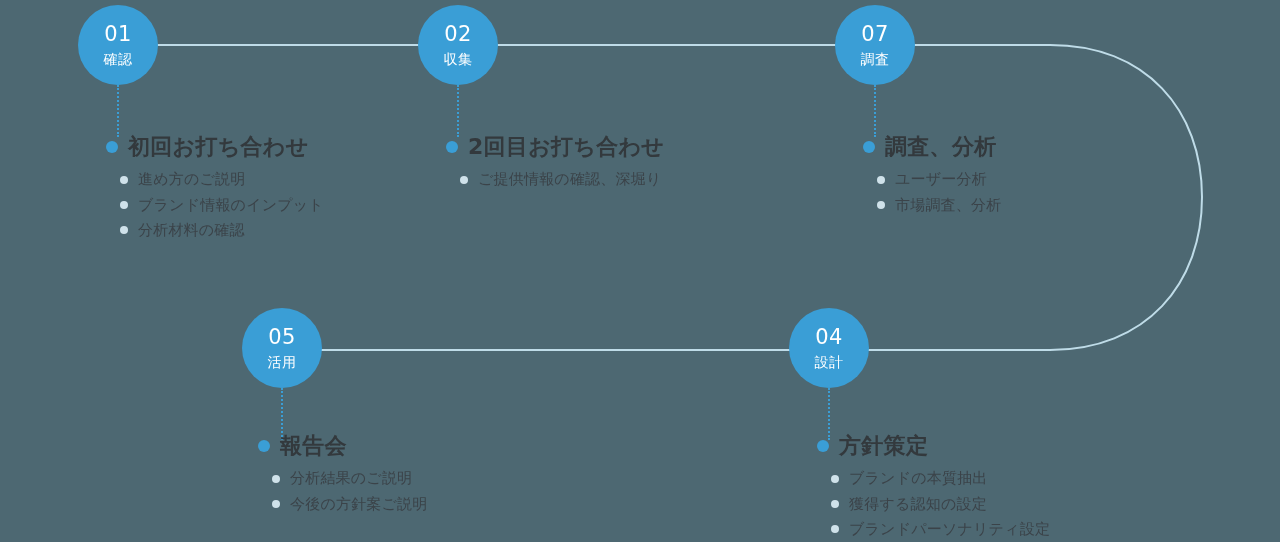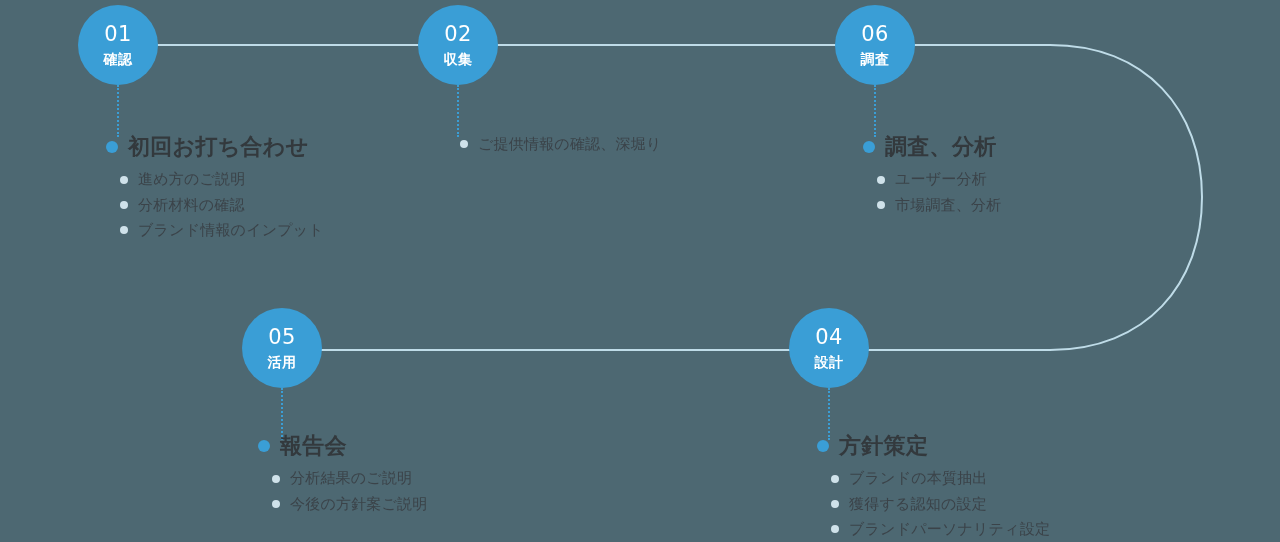--- a/index.html
+++ b/index.html
@@ -56,21 +56,21 @@
     font-size: 21px;
     line-height: 1;
     letter-spacing: 0.5px;
     font-weight: 400;
     margin-bottom: 7px;
   }
   .step-kana {
     color: #ffffff;
     font-size: 14px;
     line-height: 1;
-    font-weight: 700;
+    font-weight: 400;
     letter-spacing: 0.5px;
   }
 
   
   .drop-line {
     position: absolute;
     width: 2px;
     border-left: 2px dotted #3a9ed6;
     z-index: 2;
   }
@@ -170,49 +170,53 @@
         <span class="heading-dot"></span>
         <span class="heading-text">初回お打ち合わせ</span>
       </div>
       <ul class="detail-list">
         <li class="detail-item">
           <span class="item-dot"></span>
           <span class="item-text">進め方のご説明</span>
         </li>
         <li class="detail-item">
           <span class="item-dot"></span>
+          <span class="item-text">ブランド情報のインプット</span>
+        </li>
+        <li class="detail-item">
+          <span class="item-dot"></span>
           <span class="item-text">分析材料の確認</span>
-        </li>
-        <li class="detail-item">
-          <span class="item-dot"></span>
-          <span class="item-text">ブランド情報のインプット</span>
         </li>
       </ul>
     </div>
   </div>
 
   <div class="step" id="step-02">
     <div class="step-circle">
       <span class="step-num">02</span>
       <span class="step-kana">収集</span>
     </div>
     <div class="drop-line"></div>
     <div class="detail">
+      <div class="detail-heading">
+        <span class="heading-dot"></span>
+        <span class="heading-text">2回目お打ち合わせ</span>
+      </div>
       <ul class="detail-list">
         <li class="detail-item">
           <span class="item-dot"></span>
           <span class="item-text">ご提供情報の確認、深堀り</span>
         </li>
       </ul>
     </div>
   </div>
 
   <div class="step" id="step-03">
     <div class="step-circle">
-      <span class="step-num">06</span>
+      <span class="step-num">07</span>
       <span class="step-kana">調査</span>
     </div>
     <div class="drop-line"></div>
     <div class="detail">
       <div class="detail-heading">
         <span class="heading-dot"></span>
         <span class="heading-text">調査、分析</span>
       </div>
       <ul class="detail-list">
         <li class="detail-item">

